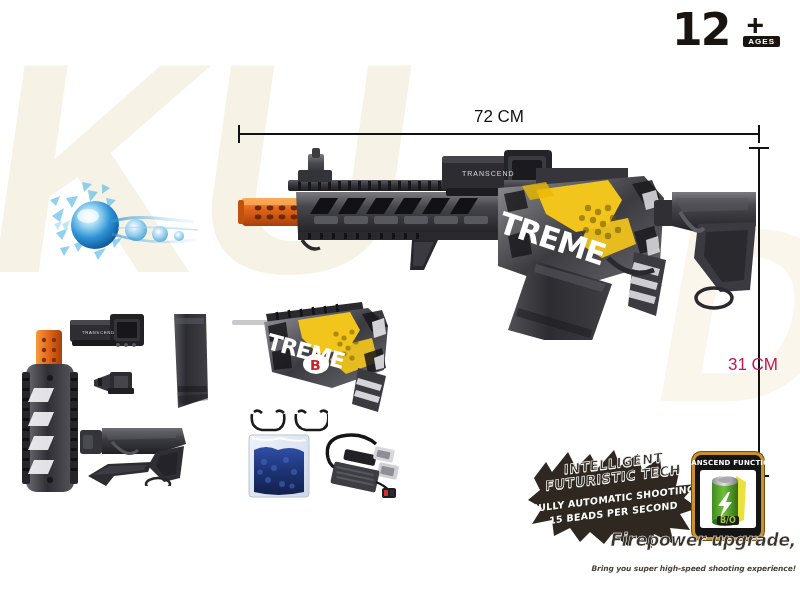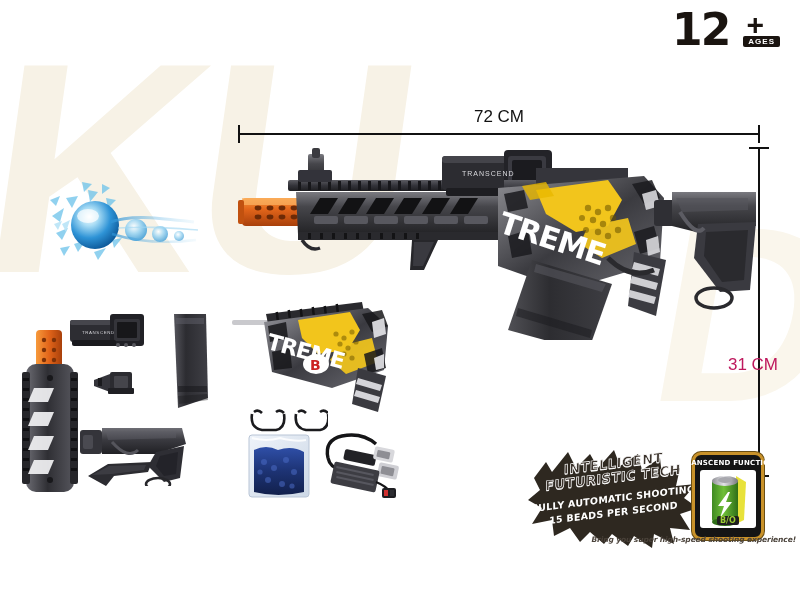--- a/index.html
+++ b/index.html
@@ -129,21 +129,21 @@
   .fp-main{
     font-family:"DejaVu Sans", sans-serif;
     font-weight:700;font-style:italic;font-size:17px;color:#3b332c;
     -webkit-text-stroke:0.4px #ffffff;
     letter-spacing:-0.2px;line-height:1;
     text-shadow:0 1px 0 #fff;
   }
   .fp-sub{
     font-family:"DejaVu Sans", sans-serif;
     font-weight:700;font-style:italic;font-size:7.5px;color:#4a423a;
-    letter-spacing:-0.1px;margin-top:3px;
+    letter-spacing:-0.1px;margin-top:15px;
   }
 </style>
 </head>
 <body>
 
 <div class="stage">
 
   <div class="watermark">KU</div>
   <div class="wm2">D</div>
 
@@ -710,16 +710,17 @@
         <ellipse cx="25" cy="11" rx="13" ry="5" fill="url(#capg)"></ellipse>
         <ellipse cx="25" cy="10" rx="7" ry="3" fill="#a8a8ae"></ellipse>
         <ellipse cx="25" cy="52" rx="13" ry="4" fill="#2f6e18"></ellipse>
         <polygon points="28,22 18,36 24,36 20,48 32,32 26,32 30,22" fill="#ffffff"></polygon>
       </svg>
       <div class="bo-tag">B/O</div>
     </div>
   </div>
 
   <div class="firepower">
+    <div class="fp-main">Firepower upgrade,</div>
     <div class="fp-sub">Bring you super high-speed shooting experience!</div>
   </div>
 
 </div>
 
 </body></html>

